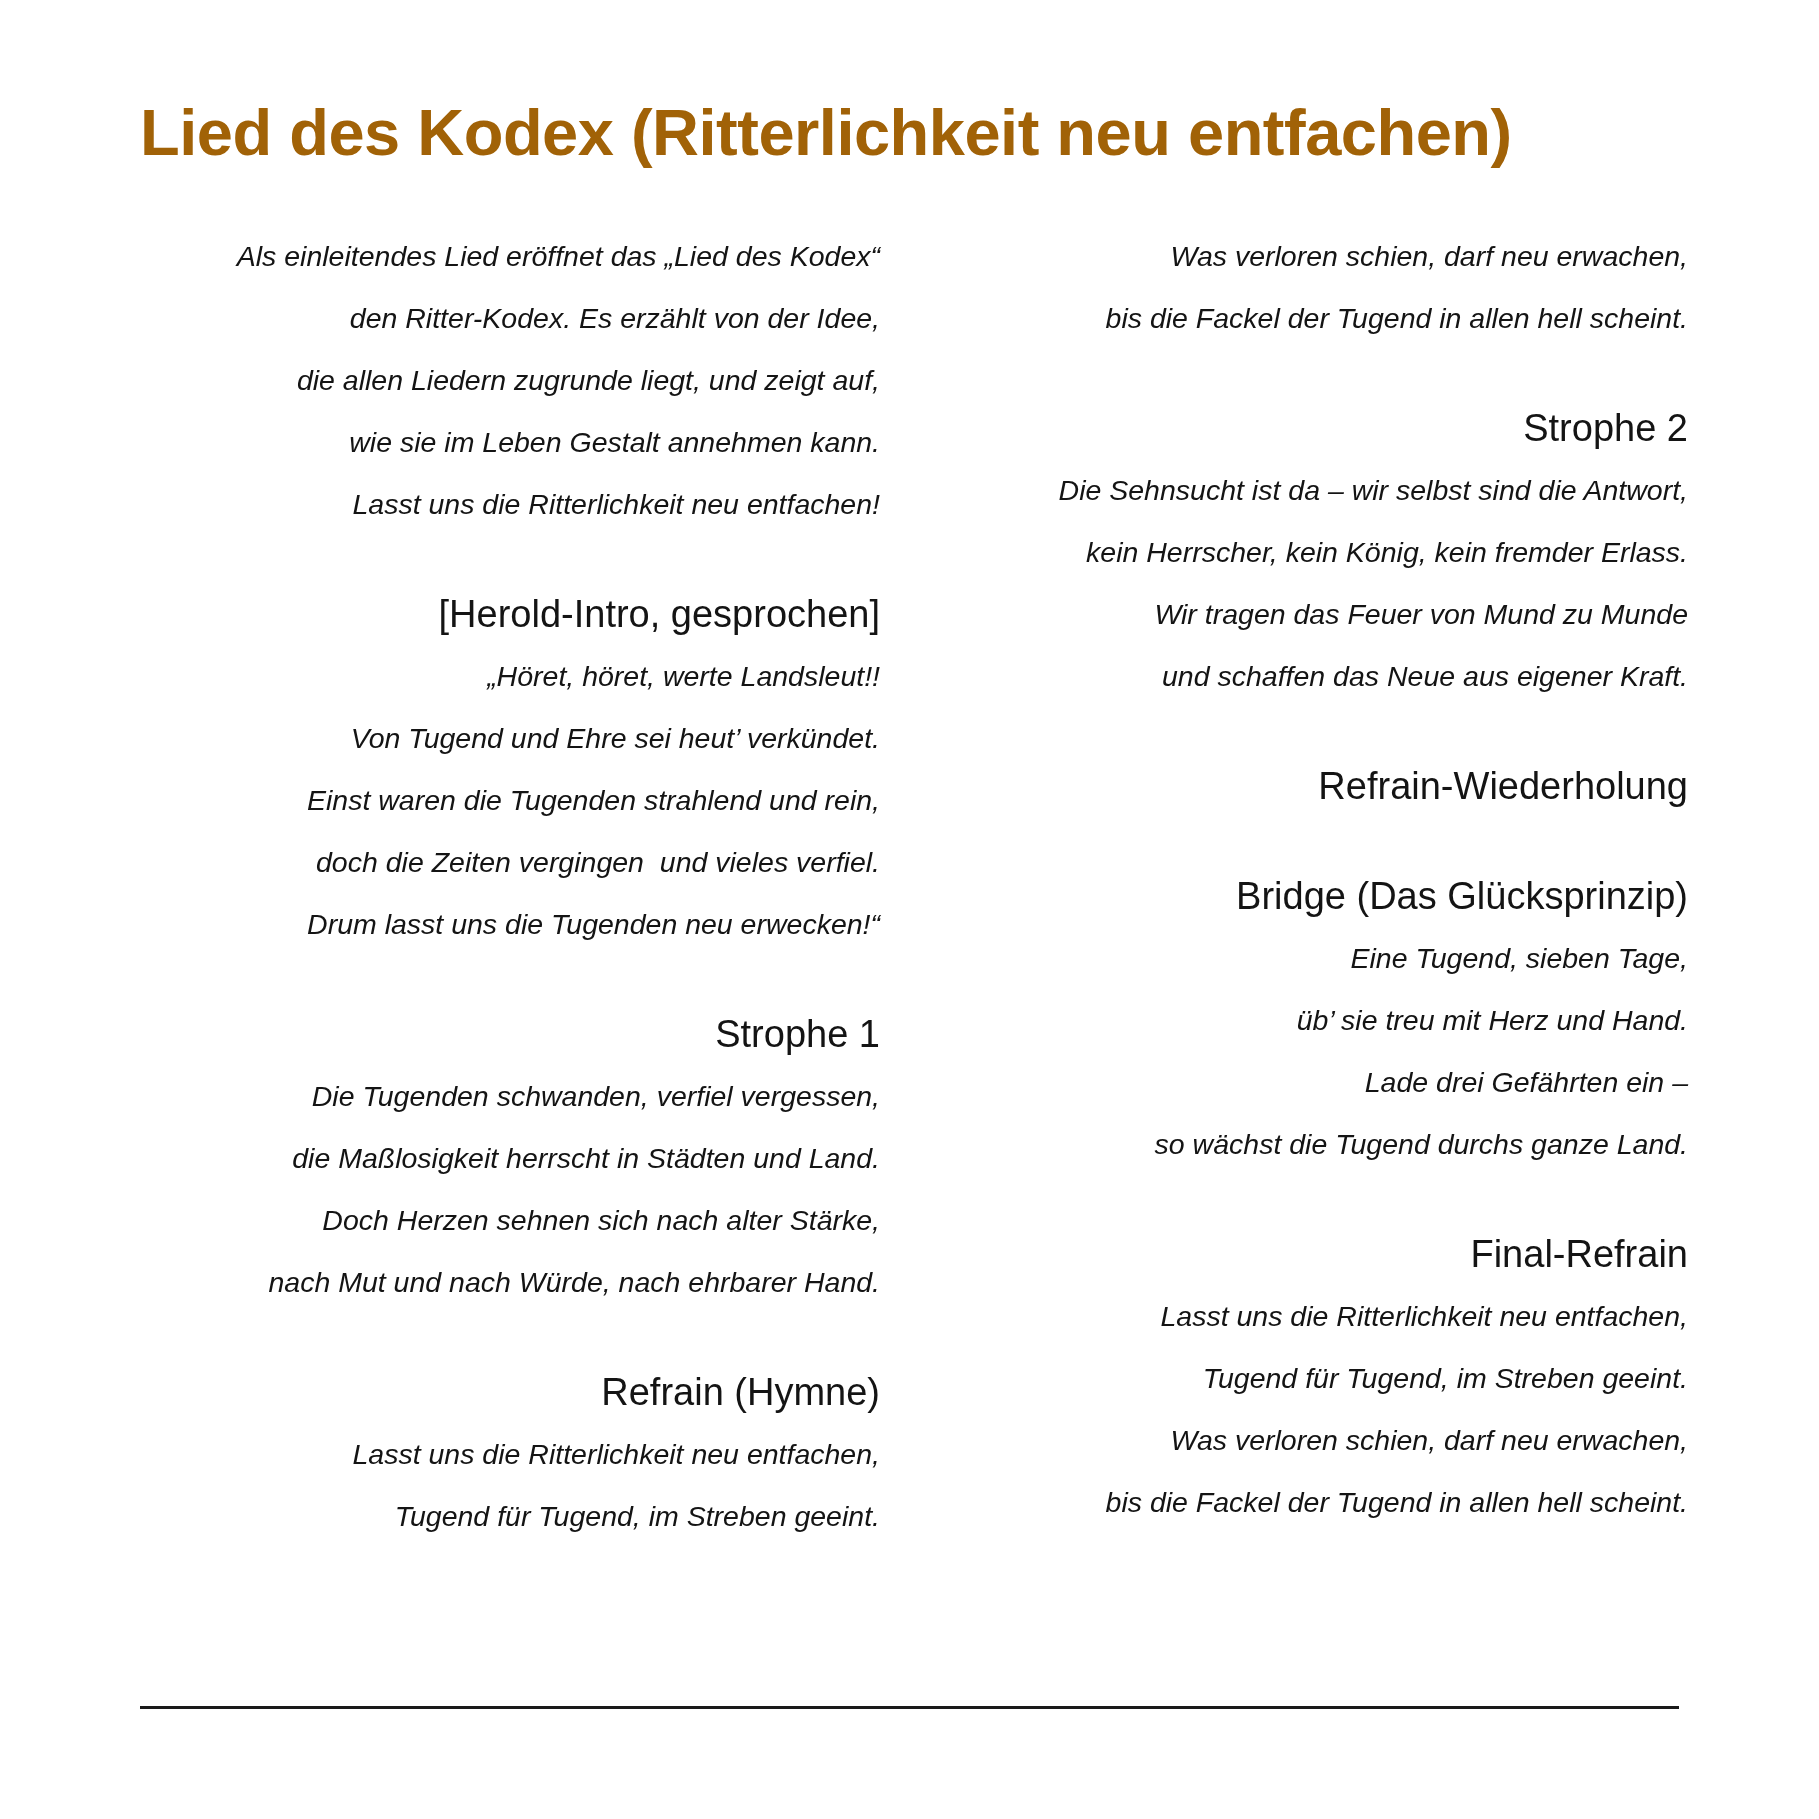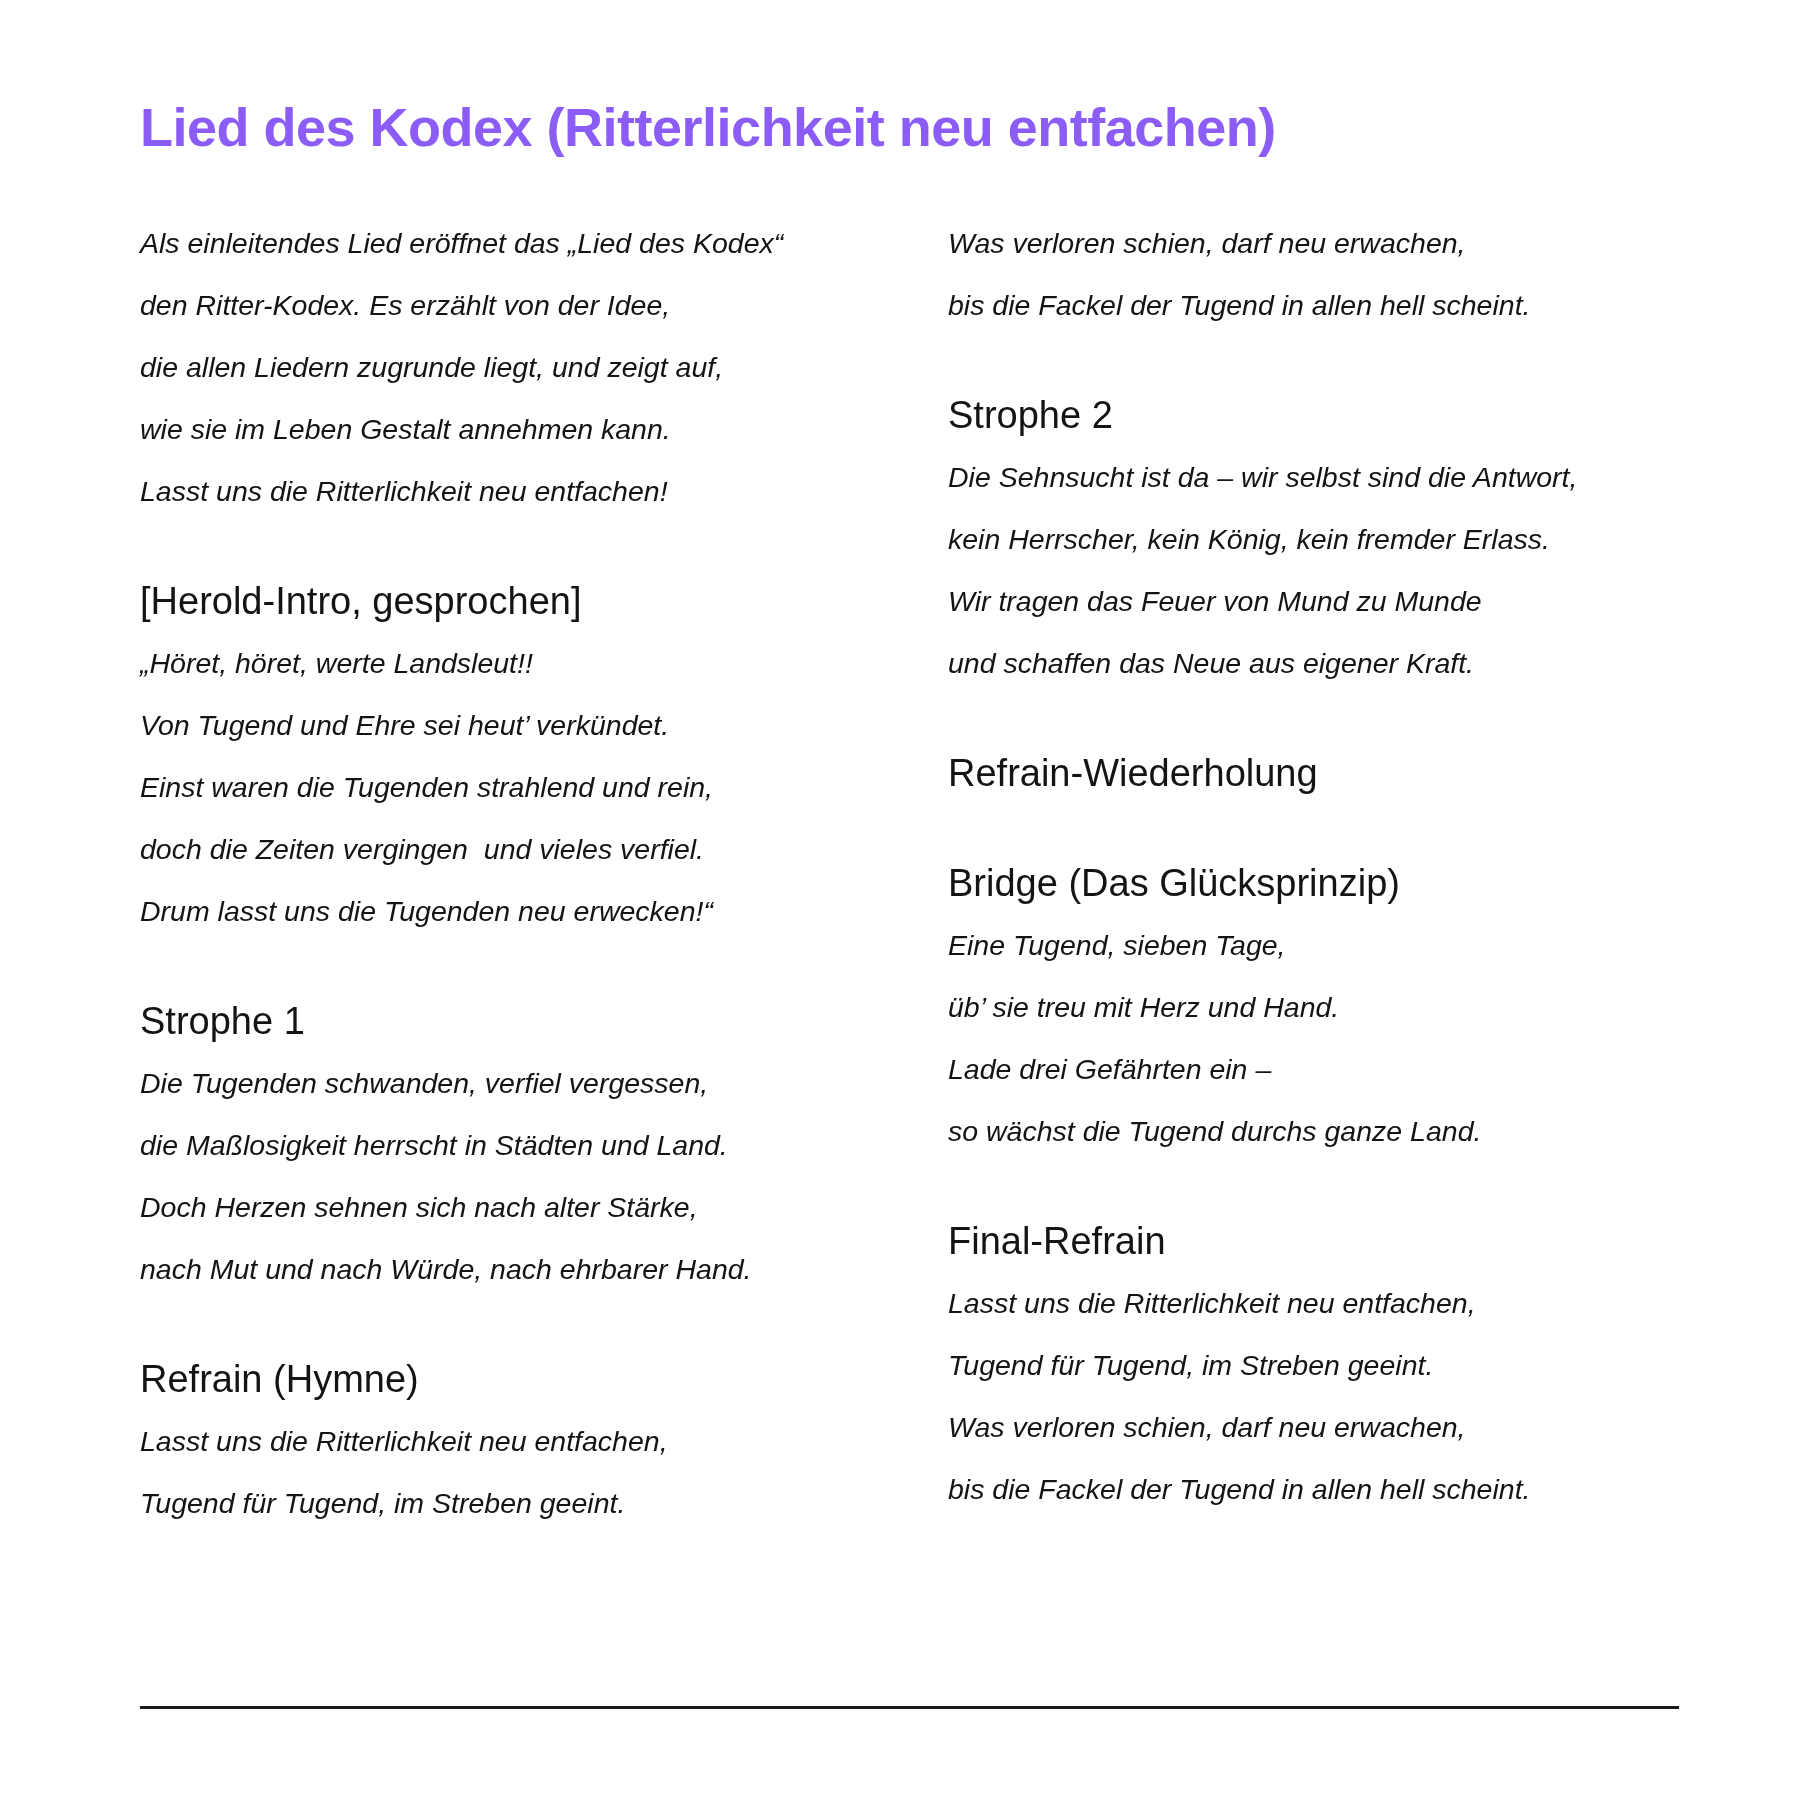--- a/index.html
+++ b/index.html
@@ -15,38 +15,39 @@
     -webkit-font-smoothing: antialiased;
   }
   .page {
     position: relative;
     width: 1819px;
     height: 1819px;
     box-sizing: border-box;
     padding: 96px 140px 0 140px;
   }
   .doc-title {
-    font-size: 54px;
+    font-size: 65px;
     font-weight: bold;
-    color: #8b5cf6;
+    color: #a16207;
     letter-spacing: -0.5px;
     margin: 0 0 54px 0;
     line-height: 1.15;
   }
   .columns {
     display: flex;
     flex-direction: row;
     gap: 68px;
   }
   .col {
     width: 740px;
     flex: 0 0 740px;
   }
   .block {
     margin: 0 0 48px 0;
+    text-align: right;
   }
   .block:last-child {
     margin-bottom: 0;
   }
   .line {
     font-size: 28.5px;
     line-height: 62px;
     white-space: pre-wrap;
     font-style: italic;
   }

